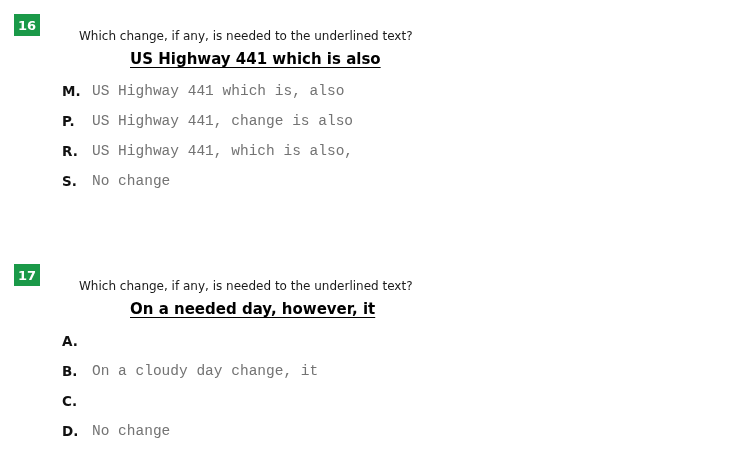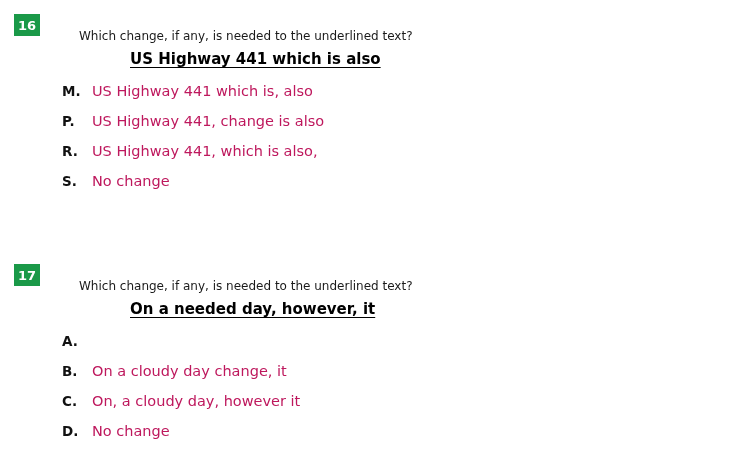--- a/index.html
+++ b/index.html
@@ -82,22 +82,23 @@
     font-size: 13.5px;
     font-weight: bold;
     color: #111111;
     line-height: 22px;
   }
   .opt-text {
     position: absolute;
     left: 92px;
     top: 0;
     font-size: 14.5px;
-    color: #be185d;
+    color: #737373;
     line-height: 22px;
+    font-family: Liberation Mono, monospace;
   }
 </style>
 </head>
 <body>
 
 <div class="page">
 
   <div class="question q1">
     <div class="qnum">16</div>
     <div class="qstem">Which change, if any, is needed to the underlined text?</div>
@@ -129,21 +130,20 @@
     <div class="options">
       <div class="option">
         <span class="opt-letter">A.</span>
       </div>
       <div class="option">
         <span class="opt-letter">B.</span>
         <span class="opt-text">On a cloudy day change, it</span>
       </div>
       <div class="option">
         <span class="opt-letter">C.</span>
-        <span class="opt-text">On, a cloudy day, however it</span>
       </div>
       <div class="option">
         <span class="opt-letter">D.</span>
         <span class="opt-text">No change</span>
       </div>
     </div>
   </div>
 
 </div>
 

